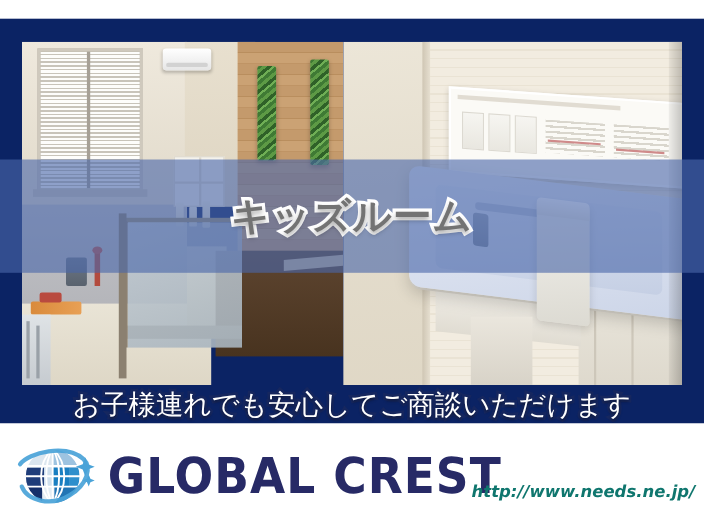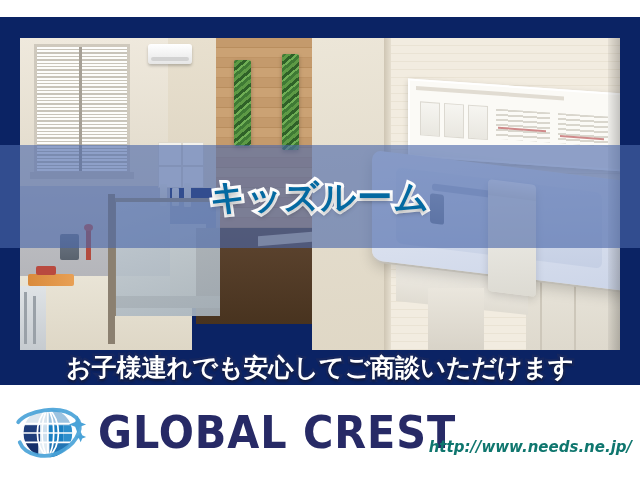--- a/index.html
+++ b/index.html
@@ -135,29 +135,29 @@
   .rp-bin-lid{position:absolute;left:176px;top:144px;width:48px;height:16px;border-radius:4px 4px 0 0;
               background:linear-gradient(180deg,#ffffff,#e9e7e0);transform:skewY(7deg);}
   .rp-darkedge{position:absolute;left:296px;top:0;width:12px;height:312px;
                background:linear-gradient(90deg,rgba(0,0,0,.05),rgba(0,0,0,.22));}
 
   
   #headline-band{position:absolute;left:0;top:145px;width:640px;height:103px;
                  background:rgba(74,104,170,.62);}
   #headline{position:absolute;left:0;top:143px;width:640px;height:108px;
             display:flex;flex-direction:column;align-items:center;justify-content:center;gap:2px;}
-  .hl-line{font-size:35px;font-weight:bold;line-height:1.08;color:#0369a1;
+  .hl-line{font-size:35px;font-weight:bold;line-height:1.08;color:#737373;
            letter-spacing:1px;white-space:nowrap;
            -webkit-text-stroke:6px #ffffff;paint-order:stroke fill;
            text-shadow:0 3px 5px rgba(0,0,0,.35);}
 
   
   #caption{position:absolute;left:0;top:348px;width:640px;height:38px;
            display:flex;align-items:center;justify-content:center;}
-  #caption-text{font-size:25px;font-weight:bold;color:#ffffff;white-space:nowrap;
+  #caption-text{font-size:25px;font-weight:normal;color:#ffffff;white-space:nowrap;
                 letter-spacing:0px;
                 -webkit-text-stroke:5px #16275f;paint-order:stroke fill;
                 text-shadow:0 2px 3px rgba(0,0,0,.45);}
 
   
   #logobar{position:absolute;left:0;top:385px;width:640px;height:95px;background:#ffffff;
            display:flex;align-items:center;}
   #globe-icon{margin-left:12px;width:78px;height:72px;flex:none;}
   #brand{font-size:45px;font-weight:bold;color:#272a66;letter-spacing:1px;
          margin-left:8px;font-family:"DejaVu Sans",sans-serif;

